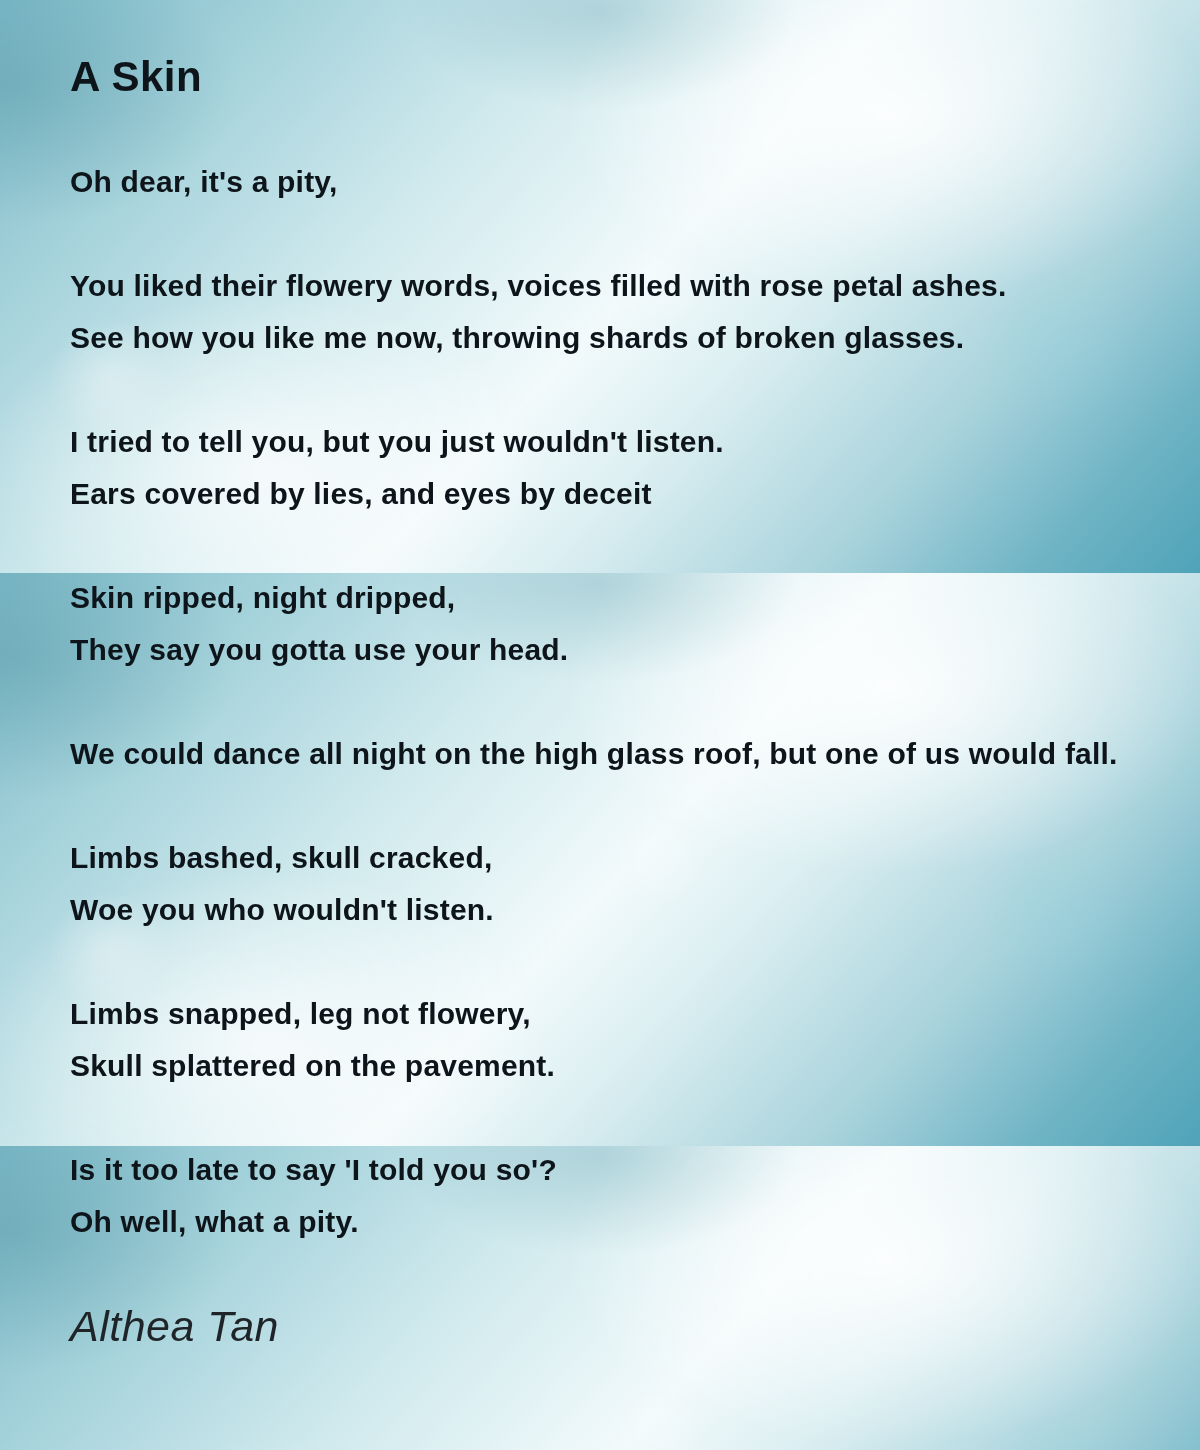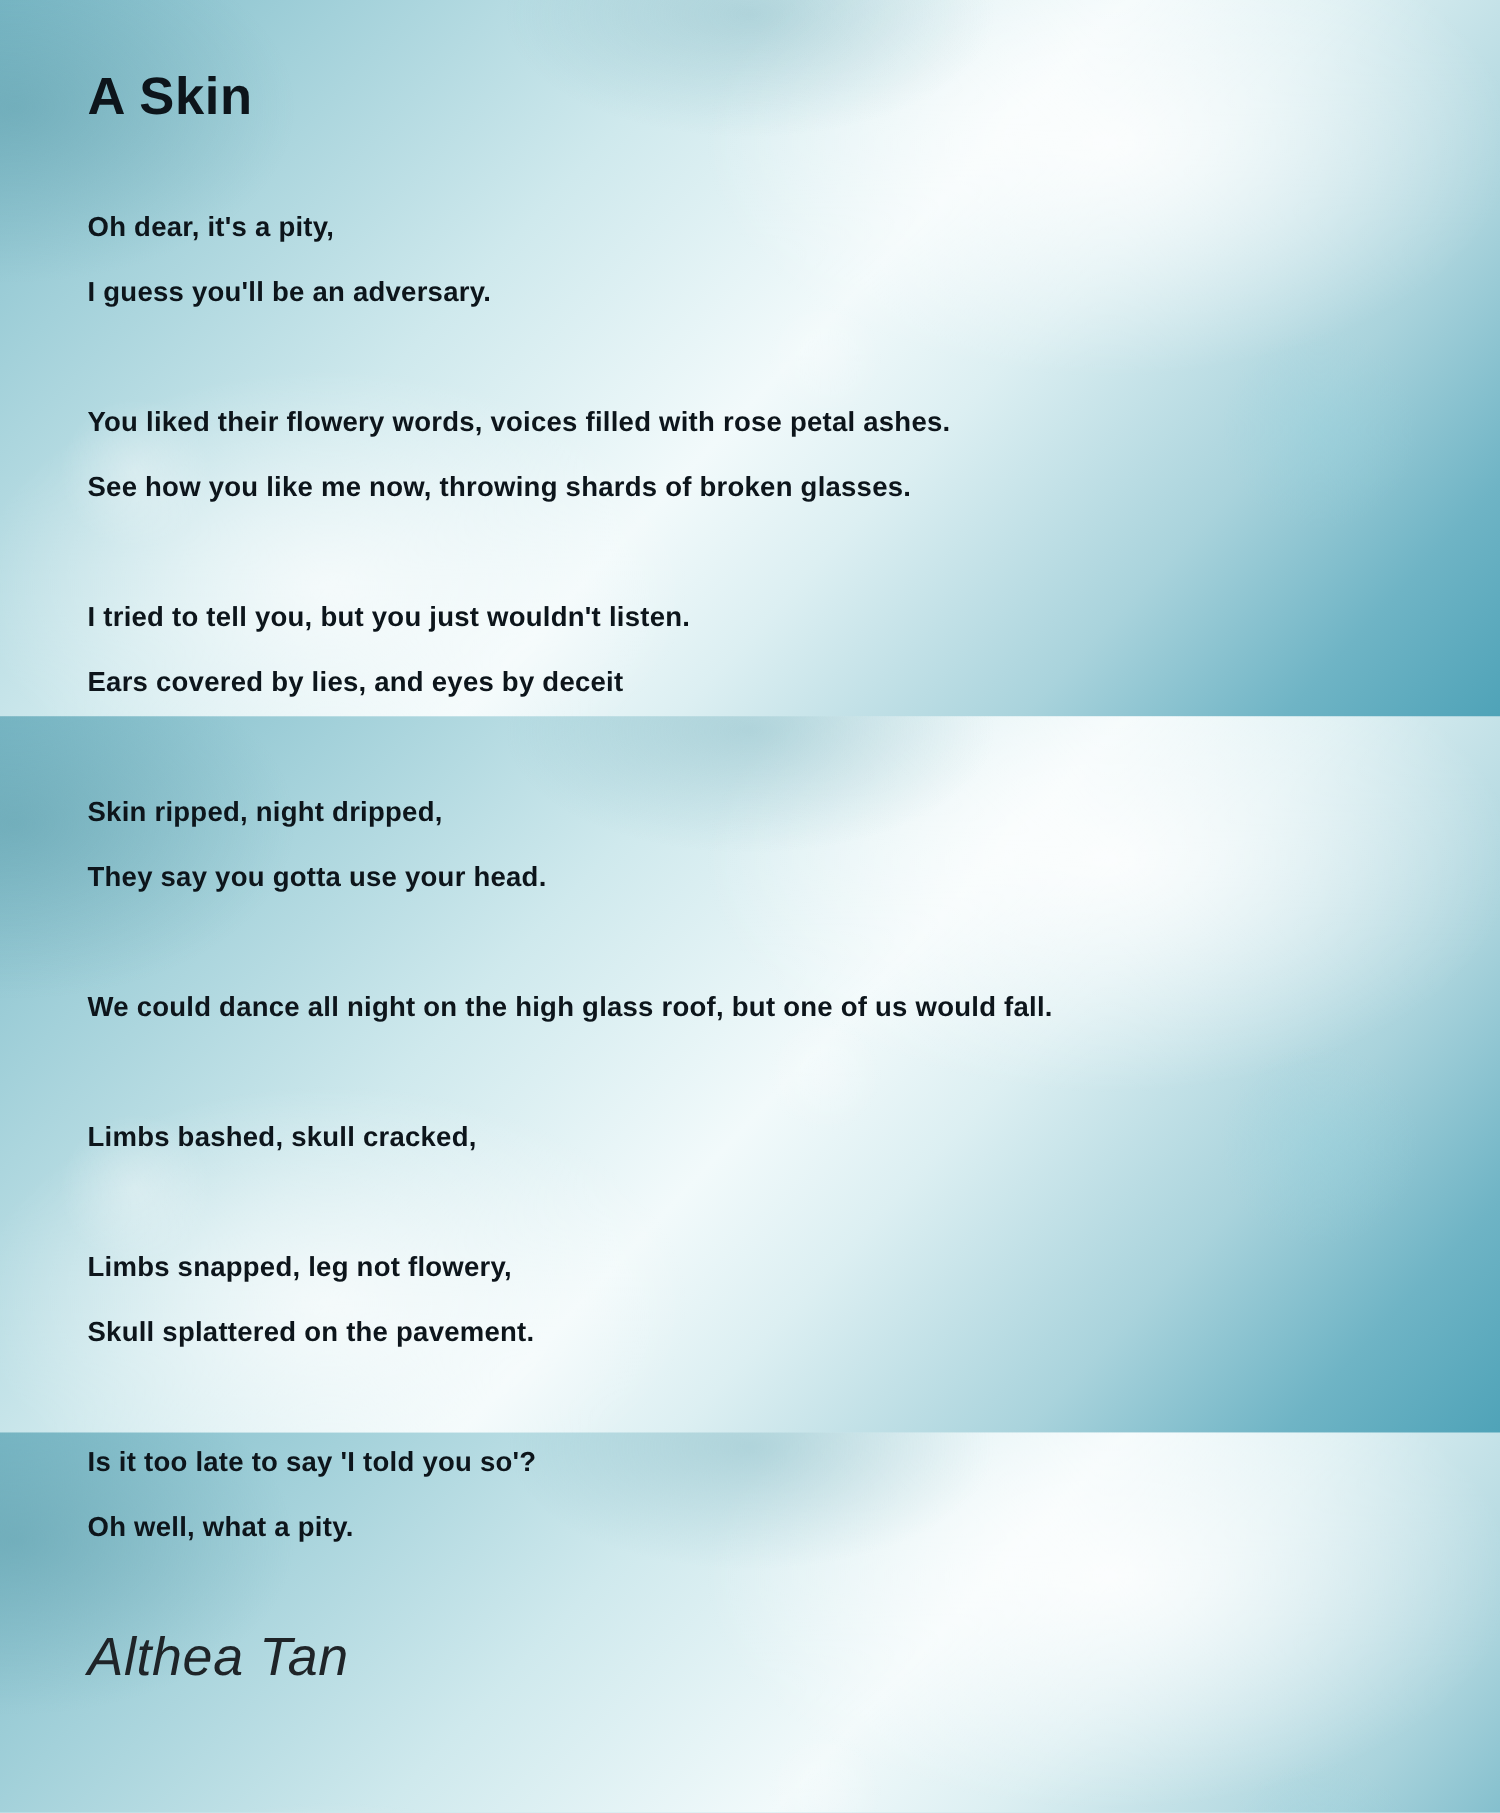--- a/index.html
+++ b/index.html
@@ -33,21 +33,21 @@
     font-size: 42px;
     line-height: 42px;
     font-weight: 700;
     color: var(--text-color, #0d151b);
     letter-spacing: 0.5px;
   }
   .stanza { margin: 0 0 52px 0; }
   .line {
     height: 52px;
     line-height: 52px;
-    font-size: 22px;
+    font-size: 30px;
     font-weight: 700;
     color: var(--text-color, #0d151b);
     white-space: nowrap;
     letter-spacing: 0.2px;
   }
   .poem-author {
     margin-top: 23px;
     height: 52px;
     line-height: 52px;
     font-size: 43px;
@@ -59,39 +59,39 @@
 </style>
 </head>
 <body>
 
 <main class="poem">
   <h1 class="poem-title">A Skin</h1>
 
   <section>
       <div class="stanza">
         <div class="line">Oh dear, it's a pity,</div>
-        <div class="line">I guess you'll be an adversary.</div>
       </div>
       <div class="stanza">
         <div class="line">You liked their flowery words, voices filled with rose petal ashes.</div>
         <div class="line">See how you like me now, throwing shards of broken glasses.</div>
       </div>
       <div class="stanza">
         <div class="line">I tried to tell you, but you just wouldn't listen.</div>
         <div class="line">Ears covered by lies, and eyes by deceit</div>
       </div>
       <div class="stanza">
         <div class="line">Skin ripped, night dripped,</div>
         <div class="line">They say you gotta use your head.</div>
       </div>
       <div class="stanza">
         <div class="line">We could dance all night on the high glass roof, but one of us would fall.</div>
       </div>
       <div class="stanza">
         <div class="line">Limbs bashed, skull cracked,</div>
+        <div class="line">Woe you who wouldn't listen.</div>
       </div>
       <div class="stanza">
         <div class="line">Limbs snapped, leg not flowery,</div>
         <div class="line">Skull splattered on the pavement.</div>
       </div>
       <div class="stanza">
         <div class="line">Is it too late to say 'I told you so'?</div>
         <div class="line">Oh well, what a pity.</div>
       </div>
     </section>

